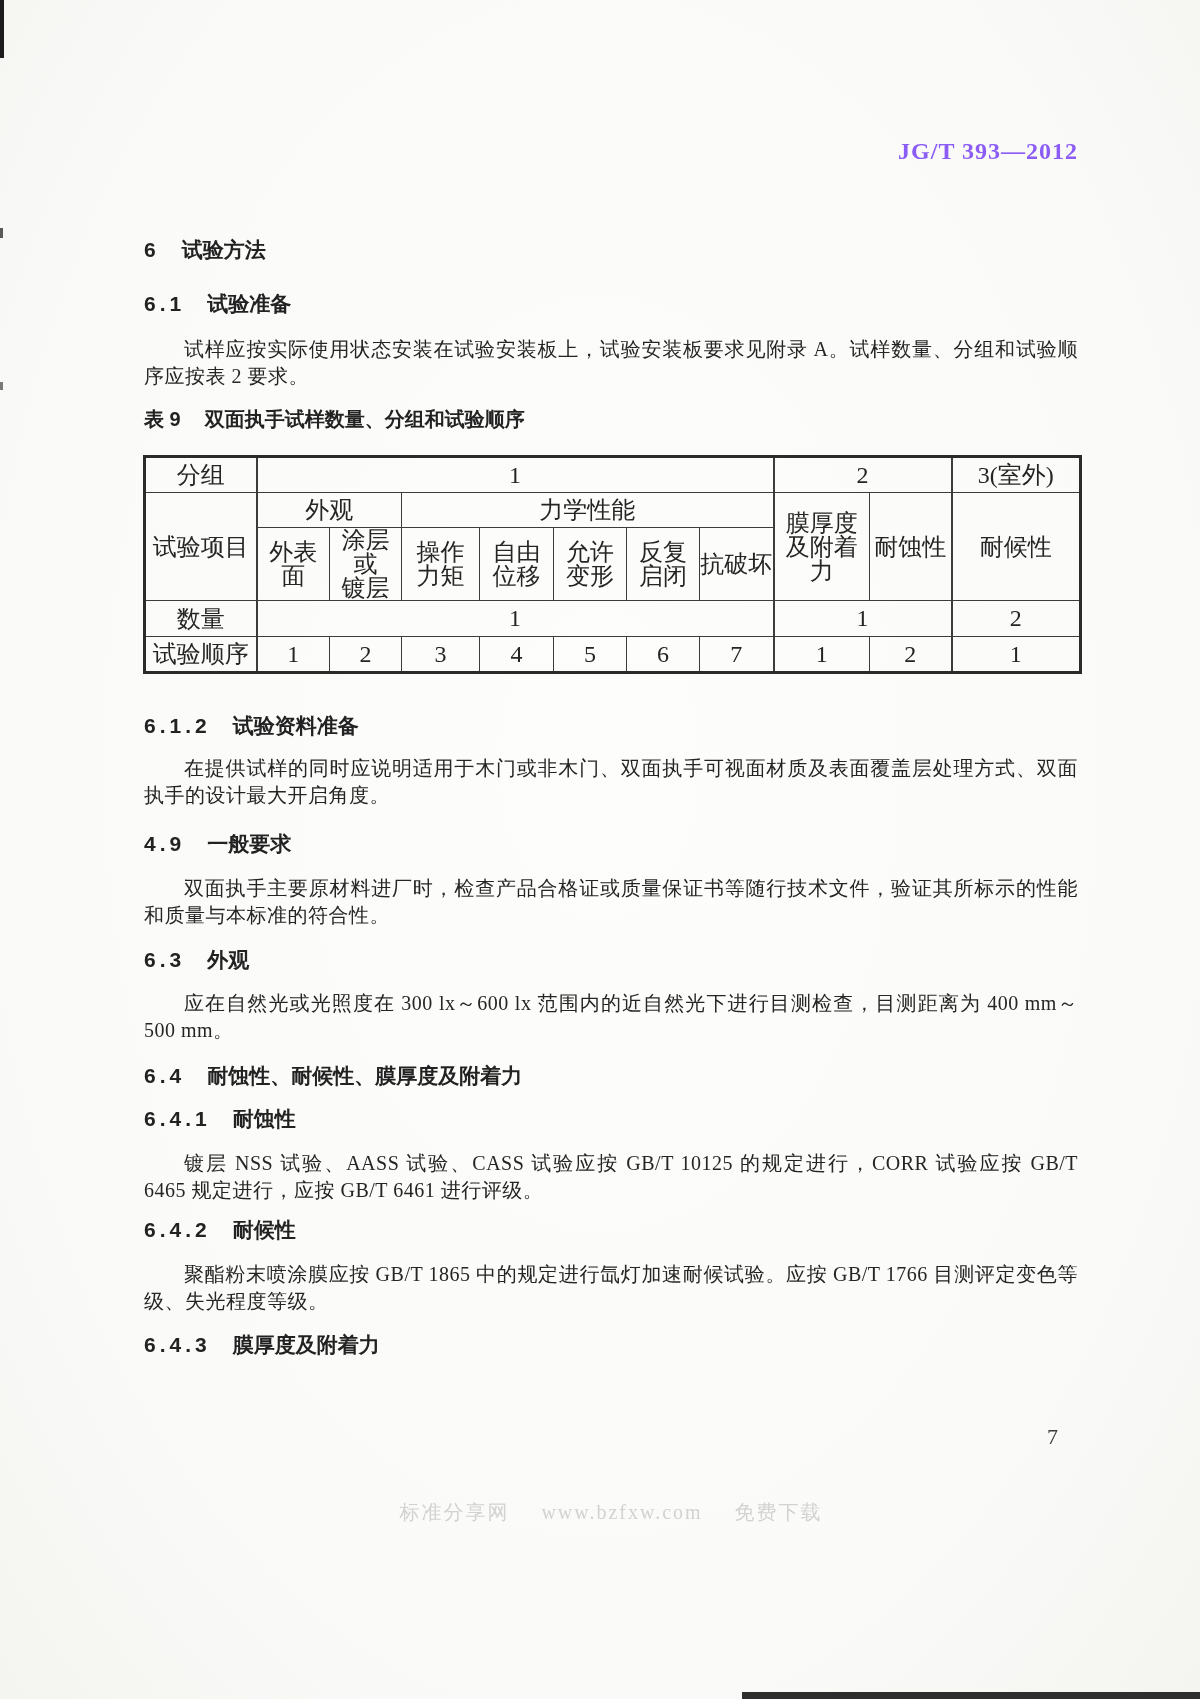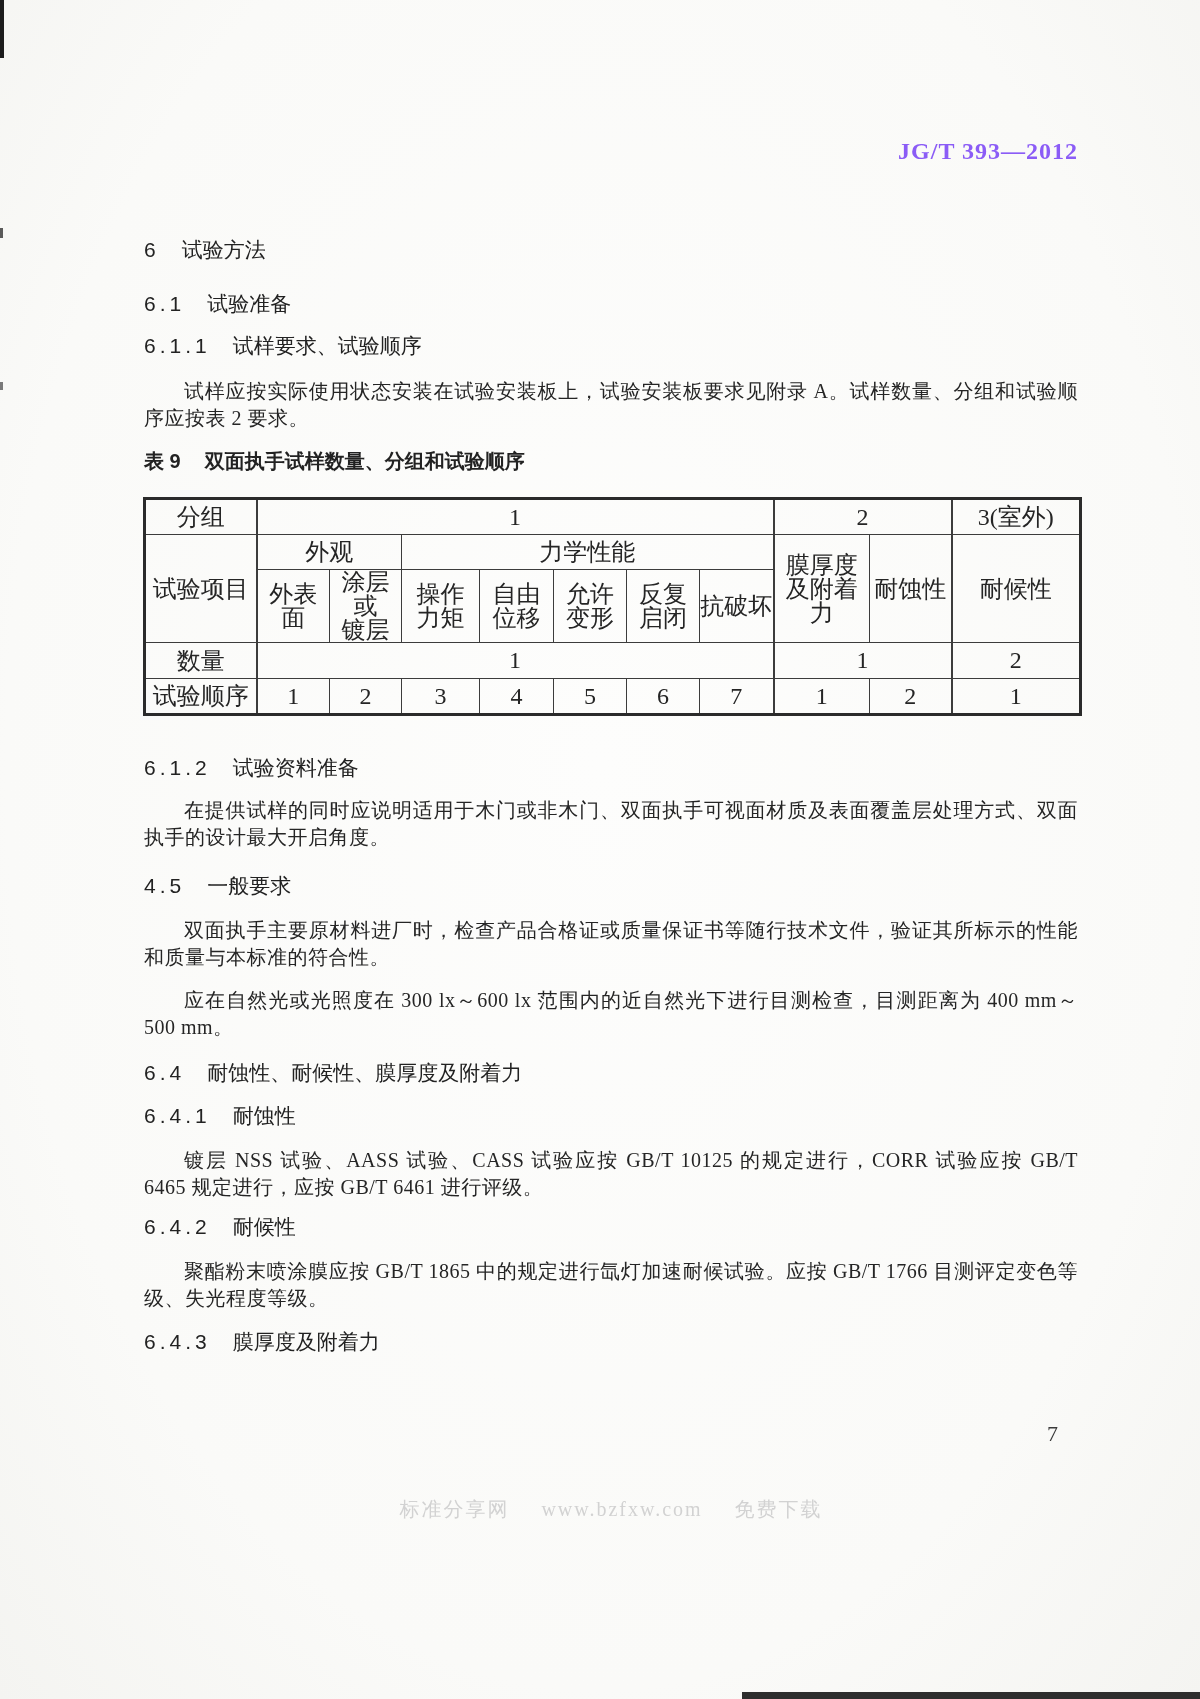--- a/index.html
+++ b/index.html
@@ -8,21 +8,21 @@
     background:radial-gradient(ellipse at 50% 45%, #fdfdfc 0%, #fafaf8 70%, #f4f4f1 100%);
     font-family:"Liberation Serif","DejaVu Serif",serif;
     color:#262626;
   }
   .content{position:absolute;left:0;top:0;width:1200px;padding:0 122px 0 144px;box-sizing:border-box;}
   .doc-number{
     position:absolute;top:138px;right:122px;
     font-family:Liberation Serif, serif;
     font-weight:bold;font-size:24px;letter-spacing:1px;color:#8b5cf6;
   }
-  .h{font-family:"Liberation Sans","DejaVu Sans",sans-serif;font-weight:normal;
+  .h{font-family:"Liberation Sans","DejaVu Sans",sans-serif;font-weight:bold;
      font-size:21px;line-height:28px;margin:0;color:#222;}
   .h .num{letter-spacing:4px;margin-right:22px;}
   .mt-h6{margin-top:236px}.mt-h61{margin-top:26px}.mt-h611{margin-top:14px}
   .para{font-size:20px;line-height:27px;margin:0;text-indent:2em;text-align:justify;
         letter-spacing:0.5px;color:#252525;}
   .mt-p1{margin-top:18px}
   .tbl-caption{margin:15px 0 0 0;
      font-family:"Liberation Sans","DejaVu Sans",sans-serif;font-weight:bold;
      font-size:20px;line-height:28px;color:#222;}
   .tbl-caption .cap-pre{margin-right:24px;}
@@ -66,23 +66,20 @@
 <div class="content">
 
   <h2 class="h mt-h6">
     <span class="num">6</span><span>试验方法</span>
   </h2>
 
   <h3 class="h mt-h61">
     <span class="num">6.1</span><span>试验准备</span>
   </h3>
 
-  <h4 class="h mt-h611">
-    <span class="num">6.1.1</span><span>试样要求、试验顺序</span>
-  </h4>
 
   <p class="para mt-p1">试样应按实际使用状态安装在试验安装板上，试验安装板要求见附录 A。试样数量、分组和试验顺序应按表 2 要求。</p>
 
   <div class="tbl-caption">
     <span class="cap-pre">表 9</span><span>双面执手试样数量、分组和试验顺序</span>
   </div>
 
   <table class="t9">
     <colgroup>
       <col style="width:112px">
@@ -168,24 +165,27 @@
     </tr>
   </tbody>
     </table>
 
   <h4 class="h mt-h612">
     <span class="num">6.1.2</span><span>试验资料准备</span>
   </h4>
   <p class="para mt-p2">在提供试样的同时应说明适用于木门或非木门、双面执手可视面材质及表面覆盖层处理方式、双面执手的设计最大开启角度。</p>
 
   <h3 class="h mt-h62">
-    <span class="num">4.5</span><span>一般要求</span>
+    <span class="num">4.9</span><span>一般要求</span>
   </h3>
   <p class="para mt-p3">双面执手主要原材料进厂时，检查产品合格证或质量保证书等随行技术文件，验证其所标示的性能和质量与本标准的符合性。</p>
 
+  <h3 class="h mt-h63">
+    <span class="num">6.3</span><span>外观</span>
+  </h3>
   <p class="para mt-p4">应在自然光或光照度在 300 lx～600 lx 范围内的近自然光下进行目测检查，目测距离为 400 mm～500 mm。</p>
 
   <h3 class="h mt-h64">
     <span class="num">6.4</span><span>耐蚀性、耐候性、膜厚度及附着力</span>
   </h3>
 
   <h4 class="h mt-h641">
     <span class="num">6.4.1</span><span>耐蚀性</span>
   </h4>
   <p class="para mt-p5">镀层 NSS 试验、AASS 试验、CASS 试验应按 GB/T 10125 的规定进行，CORR 试验应按 GB/T 6465 规定进行，应按 GB/T 6461 进行评级。</p>

